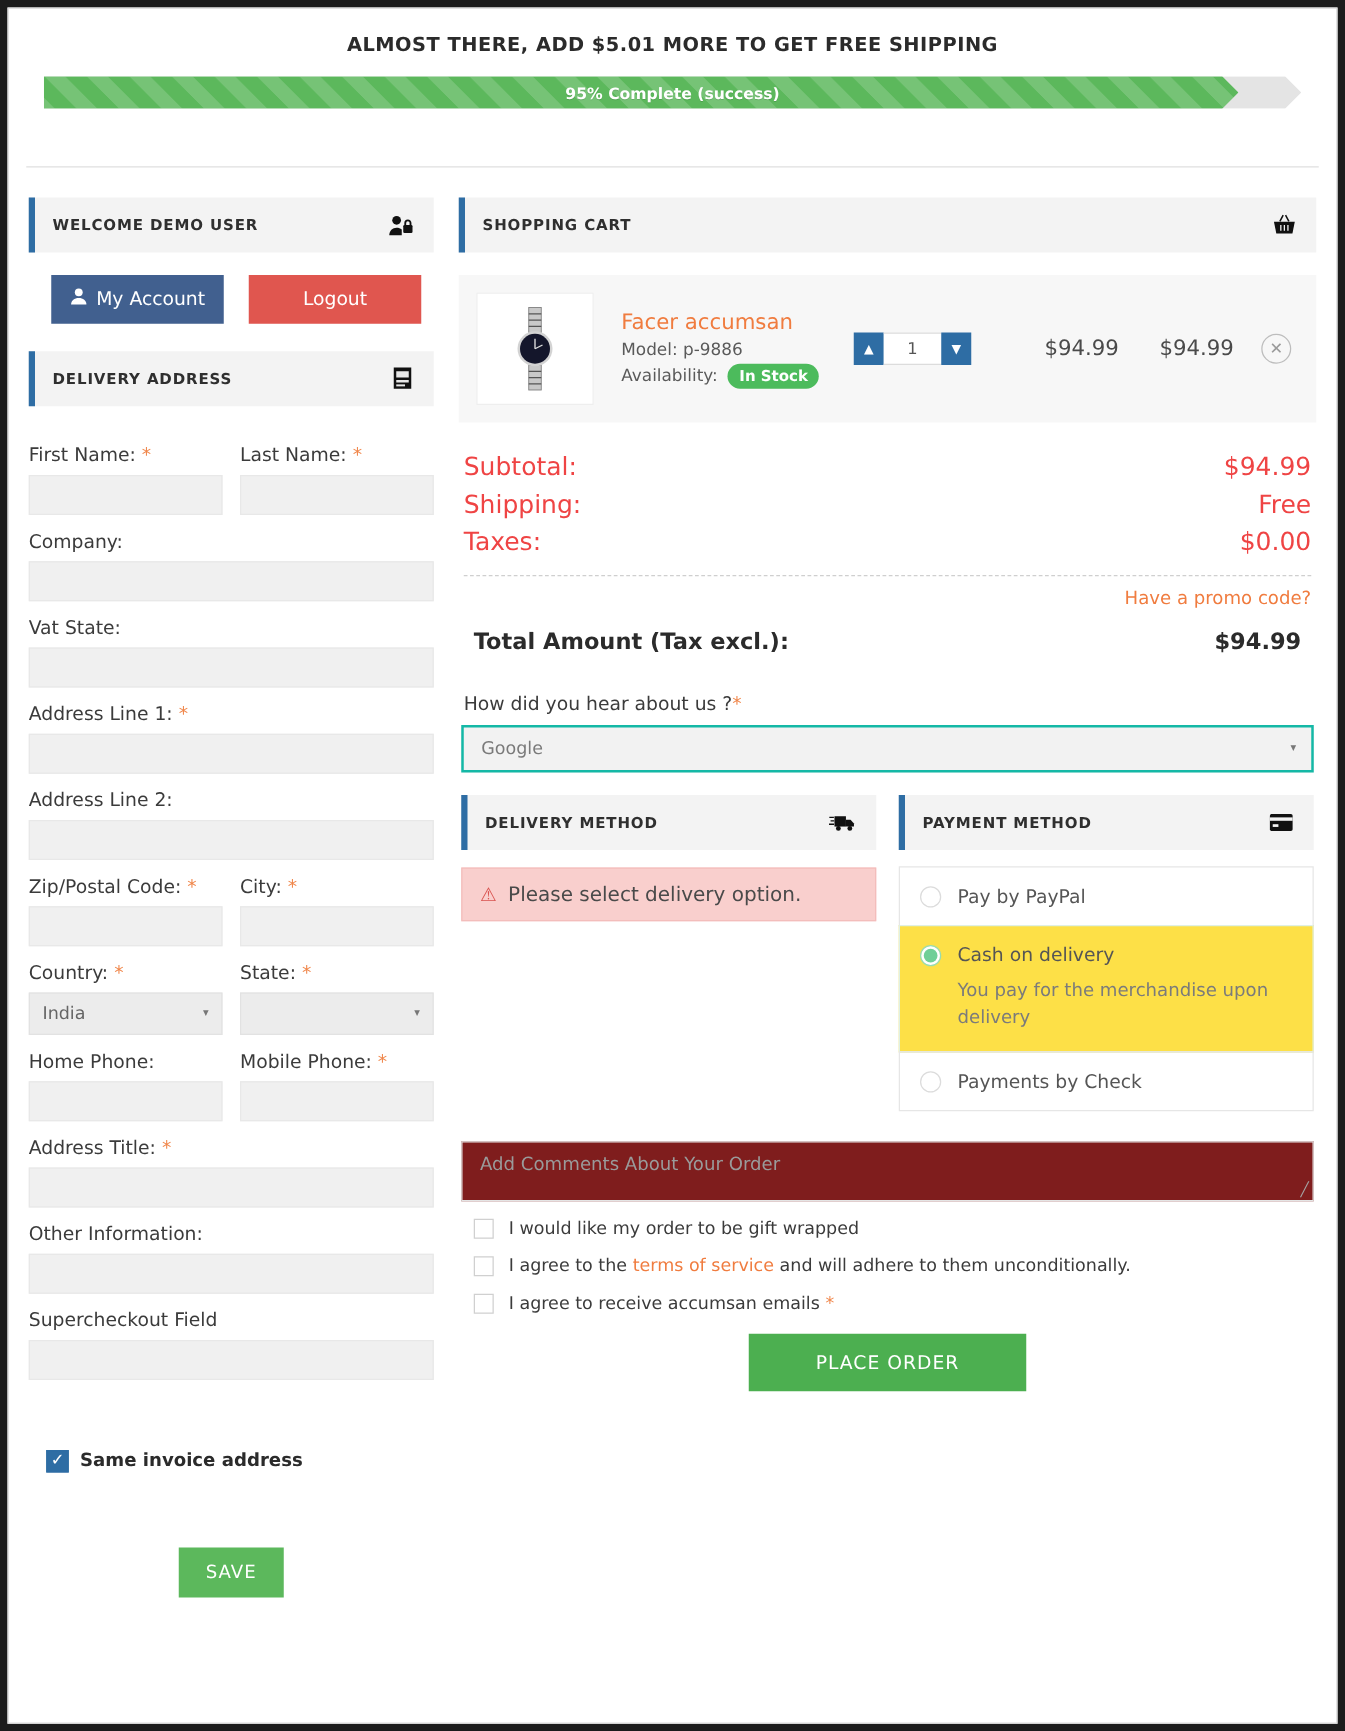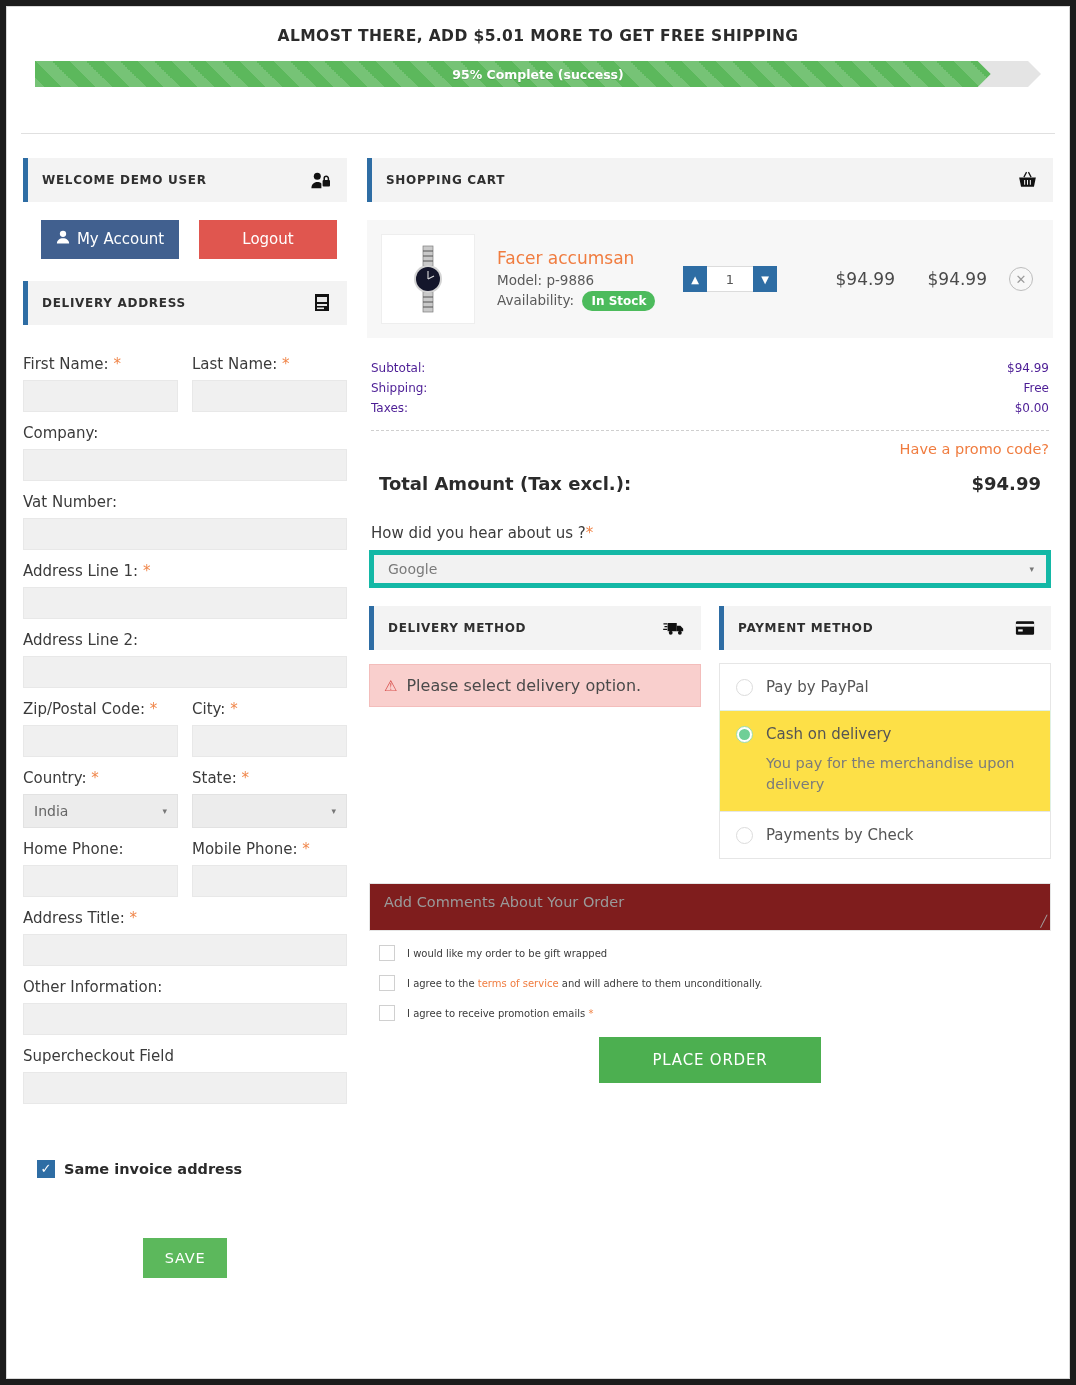--- a/index.html
+++ b/index.html
@@ -155,30 +155,30 @@
     font-size:13px; color:#555;
   }
   .price { font-size:17px; color:#4a4a4a; width:92px; text-align:right; flex:0 0 92px; }
   .remove {
     width:24px; height:24px; border:1.5px solid #bdbdbd; border-radius:50%;
     display:flex; align-items:center; justify-content:center;
     color:#9a9a9a; font-size:13px; margin-left:22px; cursor:pointer; flex:0 0 24px;
   }
 
   .totals { padding:0 4px; }
-  .t-row { display:flex; justify-content:space-between; font-size:12px; color:#4c1d95; padding:3px 0;gap:40px; }
+  .t-row { display:flex; justify-content:space-between; font-size:20px; color:#ef4444; padding:3px 0;gap:40px; }
   .t-sep { border-top:1px dashed #cfcfcf; margin:12px 0 10px; }
   .promo { text-align:right; color:#f07c3f; font-size:14.5px; }
   .t-total { display:flex; justify-content:space-between; align-items:baseline; margin-top:16px; padding:0 8px; }
   .t-total .l { font-size:18px; font-weight:bold; color:#2b2b2b; }
   .t-total .r { font-size:18px; font-weight:bold; color:#2b2b2b; }
 
   .hear-label { font-size:15px; margin:30px 0 8px 4px; color:#3b3b3b; }
   .hear-sel {
-    height:38px; background:#f2f2f2; border:5px solid #14b8a6;
+    height:38px; background:#f2f2f2; border:2px solid #14b8a6;
     display:flex; align-items:center; padding:0 14px;
     font-size:14px; color:#7a7a7a; position:relative; margin:0 2px;
   }
   .hear-sel .caret { position:absolute; right:12px; font-size:9px; color:#777; }
 
   .method-row { display:flex; gap:18px; margin-top:18px; padding:0 2px; }
   .method-col { flex:1 1 0; min-width:0; }
   .alert-danger {
     background:#f9cfcd; color:#4a4a4a;
     padding:11px 14px; font-size:16px;
@@ -195,21 +195,21 @@
   .pay-opt .lbl { font-size:15px; color:#555; }
   .pay-opt.sel-on { background:#fde047; border-color:#dff0e4; }
   .pay-desc { font-size:14.5px; color:#7b7b7b; margin:10px 0 2px 30px; line-height:1.45; }
 
   .comments {
     margin:24px 2px 0; height:48px; background:#7f1d1d; border:1px solid #e5e5e5;
     padding:10px 14px; font-size:14.5px; color:#9a9a9a; position:relative;
   }
   .resize-grip { position:absolute; right:3px; bottom:2px; color:#a5a5a5; font-size:11px; }
 
-  .agree { display:flex; align-items:center; gap:12px; margin:14px 0 0 12px; font-size:10px; color:#3b3b3b; }
+  .agree { display:flex; align-items:center; gap:12px; margin:14px 0 0 12px; font-size:14px; color:#3b3b3b; }
   .cb-off { width:16px; height:16px; border:1px solid #d0d0d0; background:#fff; flex:0 0 16px; }
   .lnk { color:#f07c3f; }
 
   .order-wrap { text-align:center; margin-top:16px; }
   .btn-order {
     background:#4caf50; color:#fff; border:none;
     padding:14px 54px; font-size:15px; letter-spacing:.8px;
     font-family:inherit; cursor:pointer;
   }
 </style>
@@ -277,21 +277,21 @@
         </div>
         <div>
           <div class="fld-label"><span>Last Name:</span> <span class="req">*</span></div>
           <input class="inp" value="" style="">
         </div>
       </div>
 
       <div class="fld-label">Company:</div>
       <input class="inp" value="" style="">
 
-      <div class="fld-label">Vat Number:</div>
+      <div class="fld-label">Vat State:</div>
       <input class="inp" value="" style="">
 
       <div class="fld-label"><span>Address Line 1:</span> <span class="req">*</span></div>
       <input class="inp" value="" style="">
 
       <div class="fld-label">Address Line 2:</div>
       <input class="inp" value="" style="">
 
       <div class="two-col">
         <div>
@@ -499,21 +499,21 @@
       <div class="agree">
         <span class="cb-off"></span>
         <span><span>I would like my order to be gift wrapped</span></span>
       </div>
       <div class="agree">
         <span class="cb-off"></span>
         <span><span>I agree to the </span><span class="lnk">terms of service</span><span> and will adhere to them unconditionally.</span></span>
       </div>
       <div class="agree">
         <span class="cb-off"></span>
-        <span><span>I agree to receive promotion emails </span><span class="req">*</span></span>
+        <span><span>I agree to receive accumsan emails </span><span class="req">*</span></span>
       </div>
 
       <div class="order-wrap">
         <button class="btn-order">PLACE ORDER</button>
       </div>
     </div>
   </div>
 </div>
 
 </body></html>

